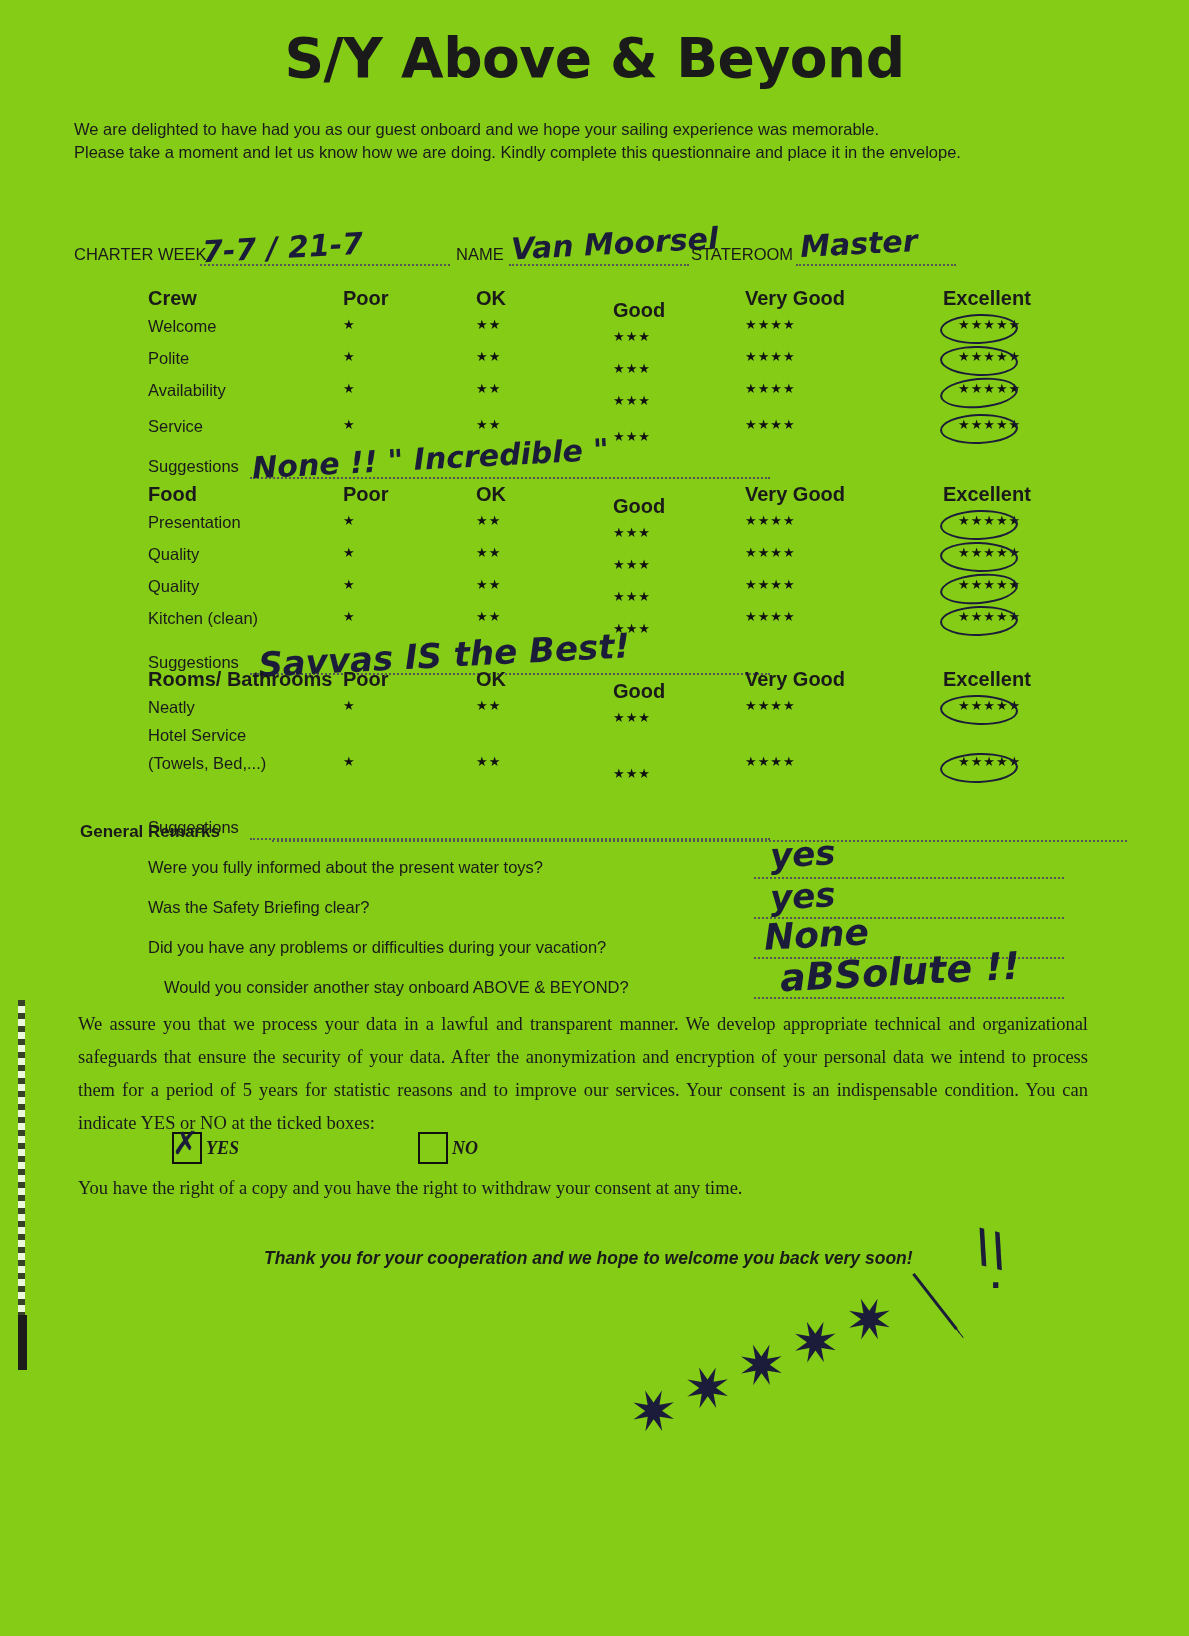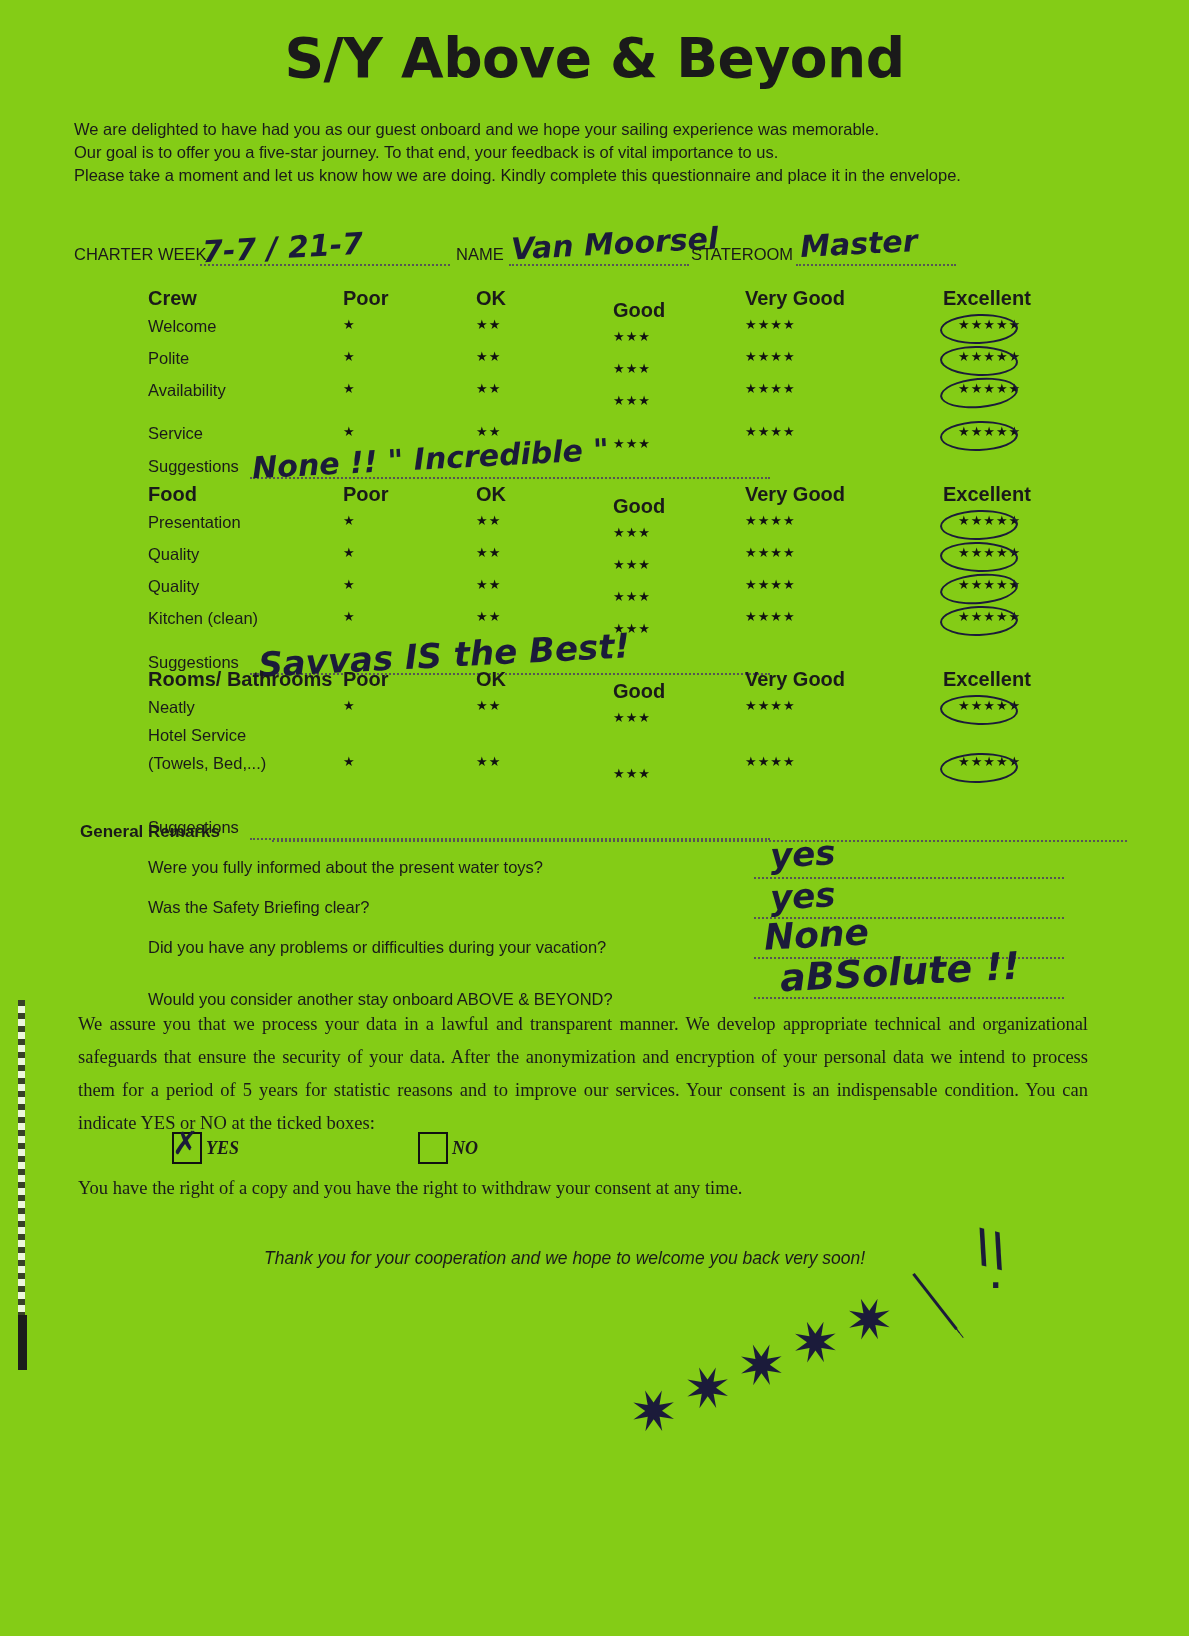--- a/index.html
+++ b/index.html
@@ -179,21 +179,21 @@
     top: 1178px;
     font-family: "Liberation Serif", serif;
     font-size: 18.5px;
   }
   .thanks {
     position: absolute;
     left: 264px;
     top: 1248px;
     font-size: 17.5px;
     font-style: italic;
-    font-weight: normal;
+    font-weight: bold;
   }
   .sig-stars {
     position: absolute;
     left: 620px;
     top: 1330px;
     font-size: 58px;
     color: #1b1b3a;
     transform: rotate(-23deg);
     letter-spacing: 10px;
     font-family: "DejaVu Sans", sans-serif;
@@ -220,21 +220,20 @@
 
 <div class="page">
 
   <div class="scan-strip"></div>
   <div class="scan-strip2"></div>
 
   <div class="title">S/Y Above &amp; Beyond</div>
 
   <div class="intro">
     <p>We are delighted to have had you as our guest onboard and we hope your sailing experience was memorable.</p>
-    <p>Our goal is to offer you a five-star journey. To that end, your feedback is of vital importance to us.</p>
     <p>Please take a moment and let us know how we are doing. Kindly complete this questionnaire and place it in the envelope.</p>
   </div>
 
   <div class="charter-line">
     <span class="lbl" style="left:0">CHARTER WEEK</span>
     <span class="dotline" style="left:126px; top:26px; width:250px;"></span>
     <span class="hand" style="position:absolute; left:128px; top:-8px; font-size:30px;">7-7 / 21-7</span>
 
     <span class="lbl" style="left:382px">NAME</span>
     <span class="dotline" style="left:435px; top:26px; width:180px;"></span>
@@ -278,21 +277,21 @@
     <div class="row" style="top:18px;">
       <span class="col-cat cat">Availability</span>
       <span class="col-1 stars">★</span>
       <span class="col-2 stars">★★</span>
       <span class="col-3 stars">★★★</span>
       <span class="col-4 stars">★★★★</span>
       <span class="col-5 stars" style="left:810px">★★★★★</span>
       <span class="circle-mark tilt3"></span>
     </div>
 
-    <div class="row" style="top:35px;">
+    <div class="row" style="top:28px;">
       <span class="col-cat cat">Service</span>
       <span class="col-1 stars">★</span>
       <span class="col-2 stars">★★</span>
       <span class="col-3 stars">★★★</span>
       <span class="col-4 stars">★★★★</span>
       <span class="col-5 stars" style="left:810px">★★★★★</span>
       <span class="circle-mark"></span>
     </div>
 
     <div class="sugg" style="top:42px;">
@@ -409,21 +408,21 @@
     <span class="hand" style="position:absolute; left:690px; top:12px; font-size:34px;">yes</span>
 
     <span class="qrow" style="top:76px;">Was the Safety Briefing clear?</span>
     <span class="dotline" style="left:674px; top:95px; width:310px;"></span>
     <span class="hand" style="position:absolute; left:690px; top:54px; font-size:34px;">yes</span>
 
     <span class="qrow" style="top:116px;">Did you have any problems or difficulties during your vacation?</span>
     <span class="dotline" style="left:674px; top:135px; width:310px;"></span>
     <span class="hand" style="position:absolute; left:684px; top:92px; font-size:36px;">None</span>
 
-    <span class="qrow" style="top:168px;">Would you consider another stay onboard ABOVE &amp; BEYOND?</span>
+    <span class="qrow" style="top:156px;margin-left:16px;">Would you consider another stay onboard ABOVE &amp; BEYOND?</span>
     <span class="dotline" style="left:674px; top:175px; width:310px;"></span>
     <span class="hand" style="position:absolute; left:700px; top:128px; font-size:38px;">aBSolute !!</span>
   </div>
 
   <div class="legal">We assure you that we process your data in a lawful and transparent manner. We develop appropriate technical and organizational safeguards that ensure the security of your data. After the anonymization and encryption of your personal data we intend to process them for a period of 5 years for statistic reasons and to improve our services. Your consent is an indispensable condition. You can indicate YES or NO at the ticked boxes:</div>
 
   <div class="checkboxes">
     <span class="cbox"><span class="x">✗</span></span><span class="cb-label">YES</span>
     <span style="display:inline-block;width:170px"></span>
     <span class="cbox"></span><span class="cb-label">NO</span>

